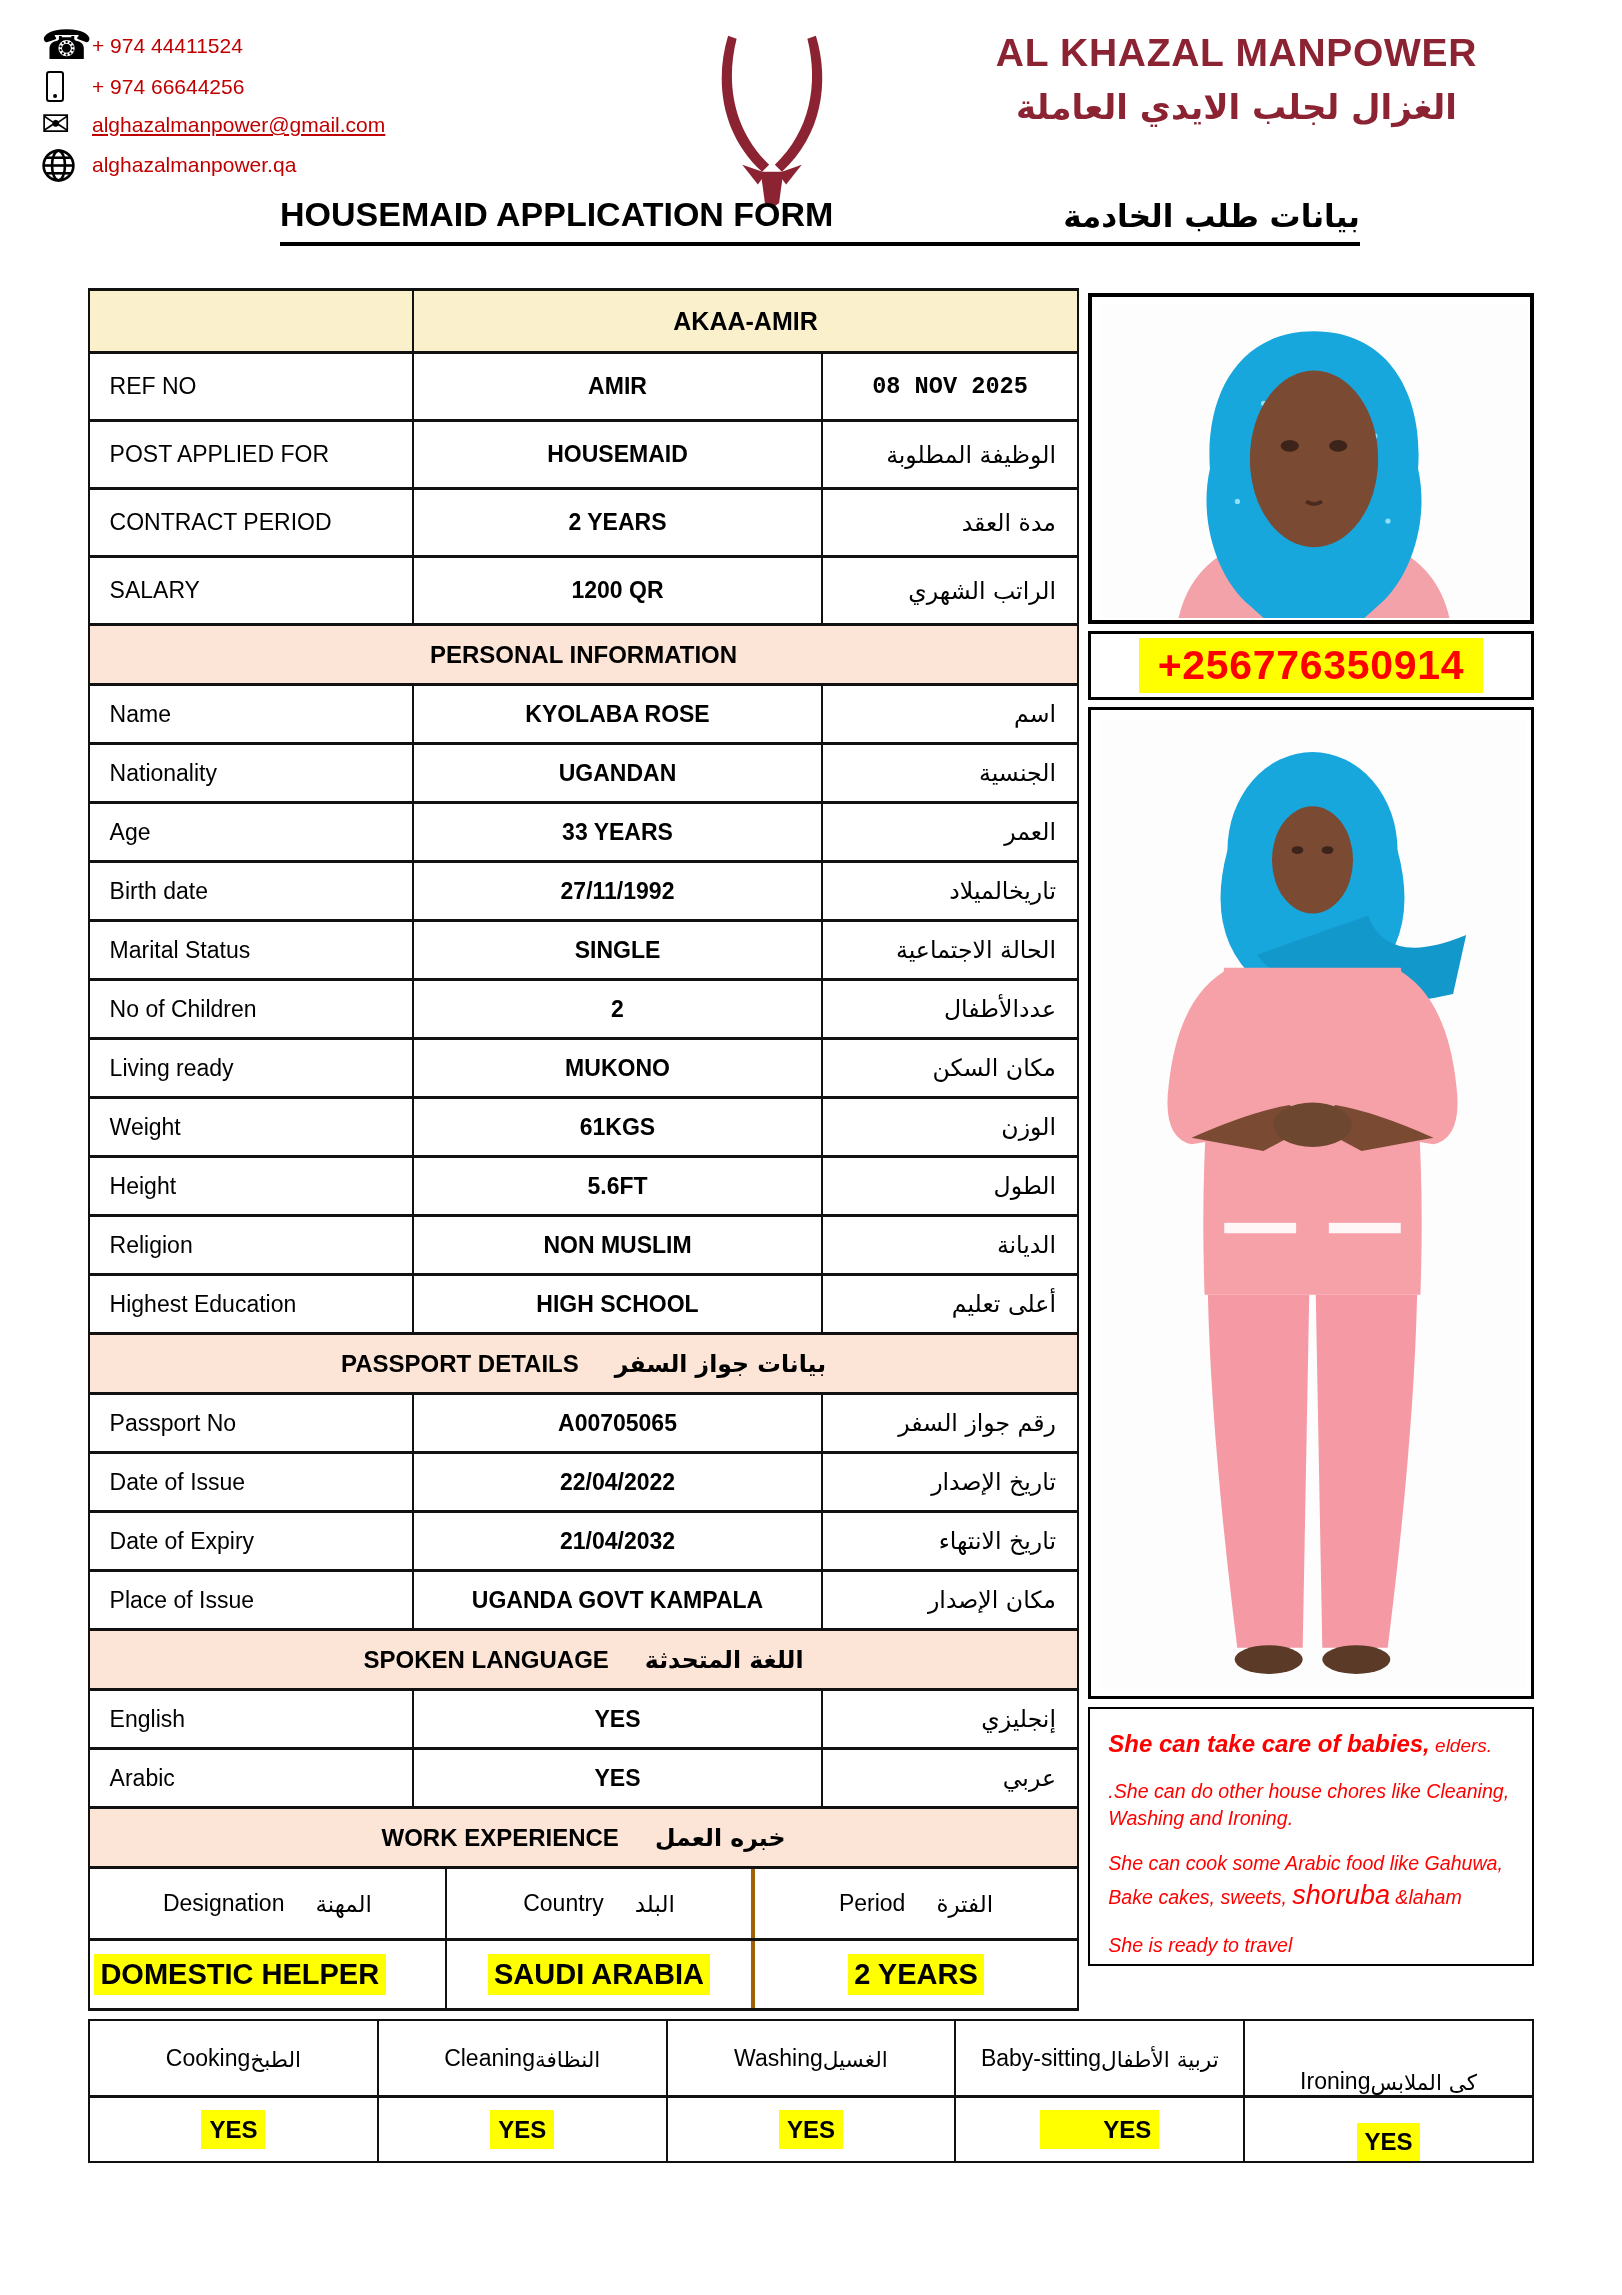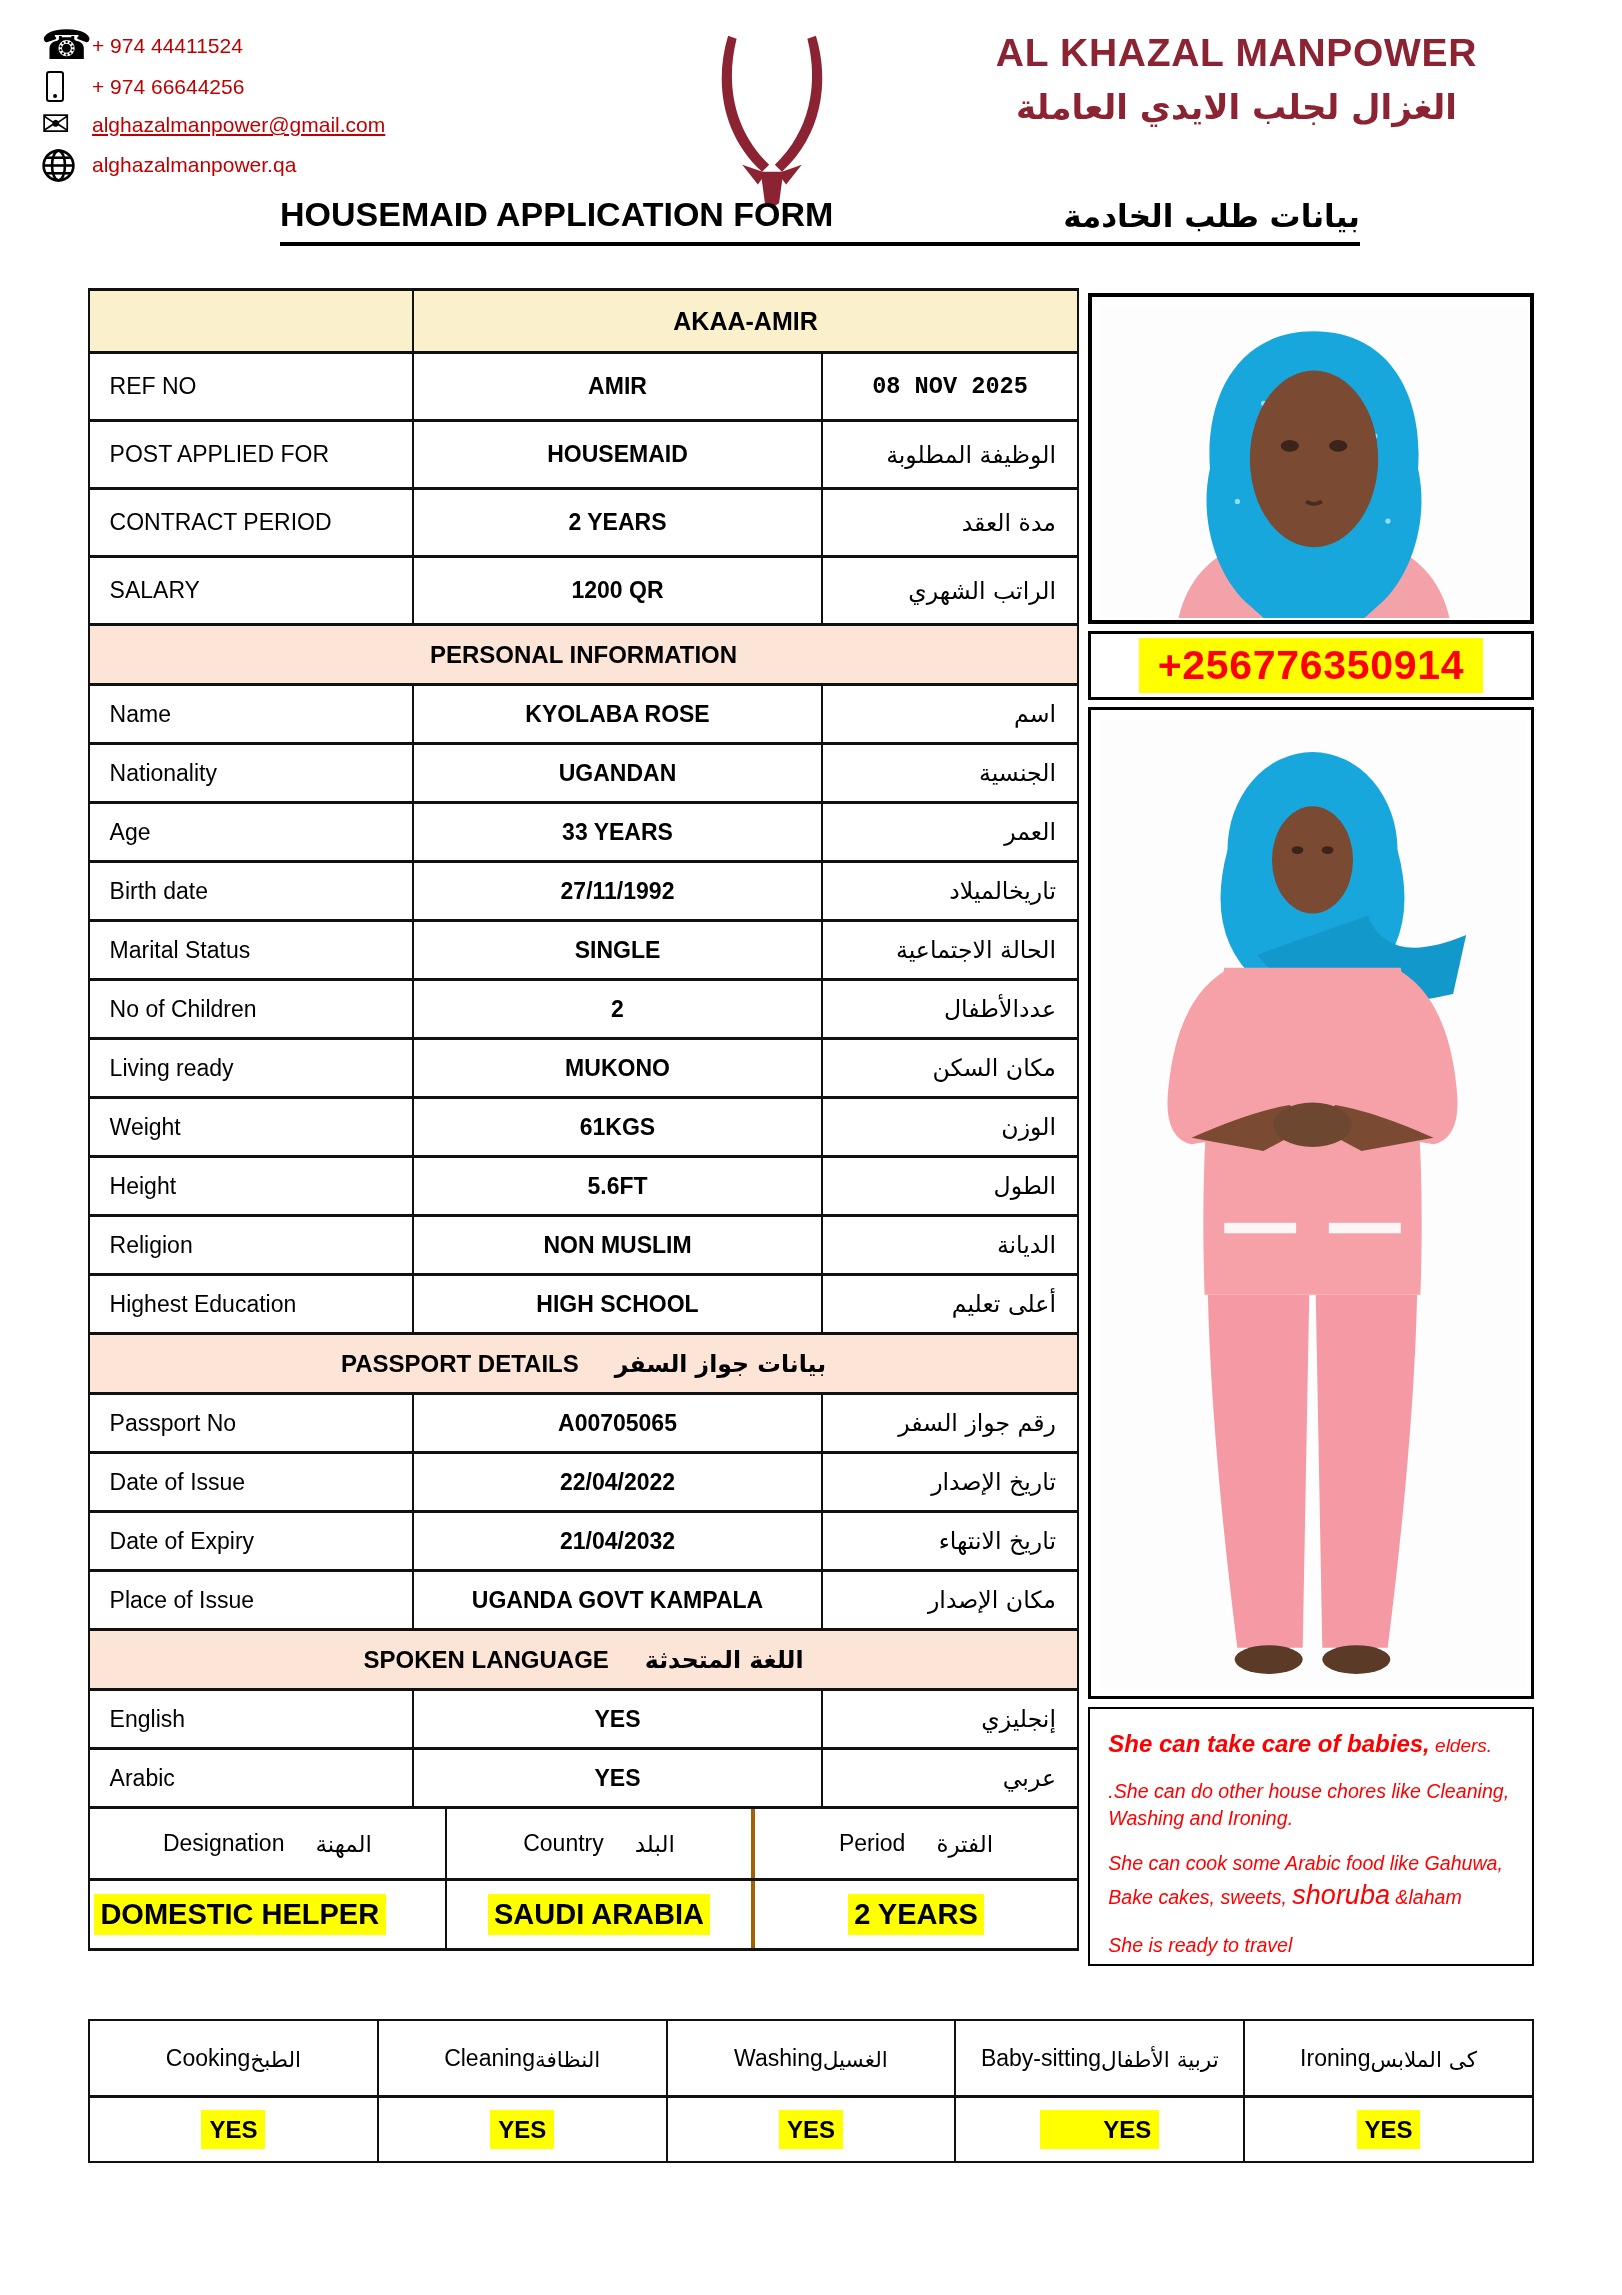--- a/index.html
+++ b/index.html
@@ -62,21 +62,21 @@
   .n-big { font-size:24px; font-weight:600; }
   .n-small { font-size:19px; }
   .n-shoruba { font-size:27px; }
   .n-last { font-size:21.6px; }
   
   .skills-table { position:absolute; left:88px; top:2019px; width:1446px; border:2.6px solid #111; }
   .sk-row { display:flex; }
   .sk-head { border-bottom:3.3px solid #111; height:77px; }
   .sk-vals { height:63px; }
   .sk-cell { flex:1; border-right:2px solid #111; display:flex; flex-direction:row; align-items:center; justify-content:center; }
-  .sk-cell:last-child { border-right:none; }
+  .sk-cell:last-child { border-right:none;align-items:flex-end; }
   .sk-en { font-size:23px; }
   .sk-ar { font-size:21.6px; margin-top:3.9px; font-family:"DejaVu Sans",sans-serif; }
   .yes { background:#FFFF00; font-weight:800; font-size:24px; padding:5.2px 7.9px; }
   .yes-wide { padding-left:63px; }
   svg { display:block; }
 </style>
 </head>
 <body>
 
 <div class="page">
@@ -257,20 +257,24 @@
       <div class="c1">English</div>
       <div class="c2">YES</div>
       <div class="c3">إنجليزي</div>
     </div>
     <div class="trow h-data">
       <div class="c1">Arabic</div>
       <div class="c2">YES</div>
       <div class="c3">عربي</div>
     </div>
 
+    <div class="sec-row h-sec">
+      <span>WORK EXPERIENCE</span>
+      <span class="sec-ar">خبره العمل</span>
+    </div>
 
     <div class="trow h-wh">
       <div class="w1 wh-cell">
         <span>Designation</span>
         <span class="ar">المهنة</span>
       </div>
       <div class="w2 wh-cell">
         <span>Country</span>
         <span class="ar">البلد</span>
       </div>

